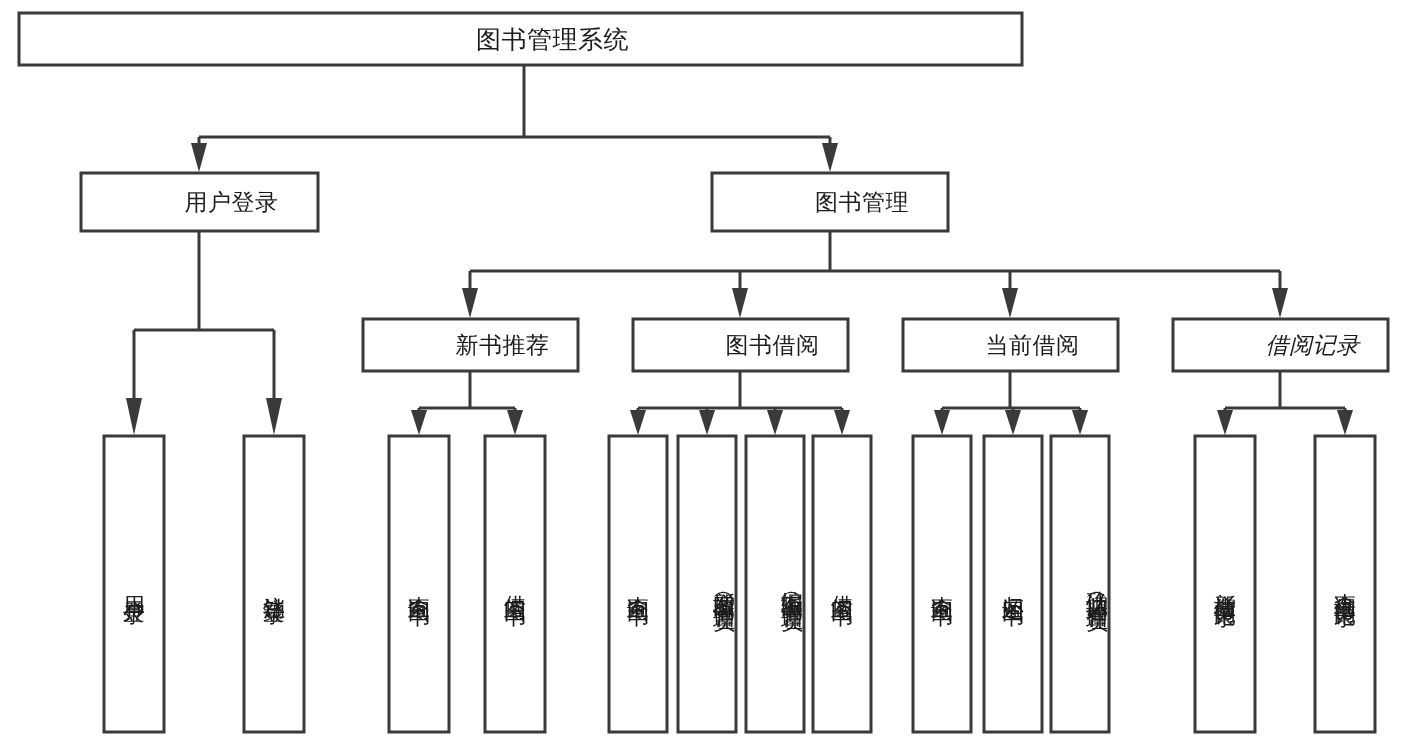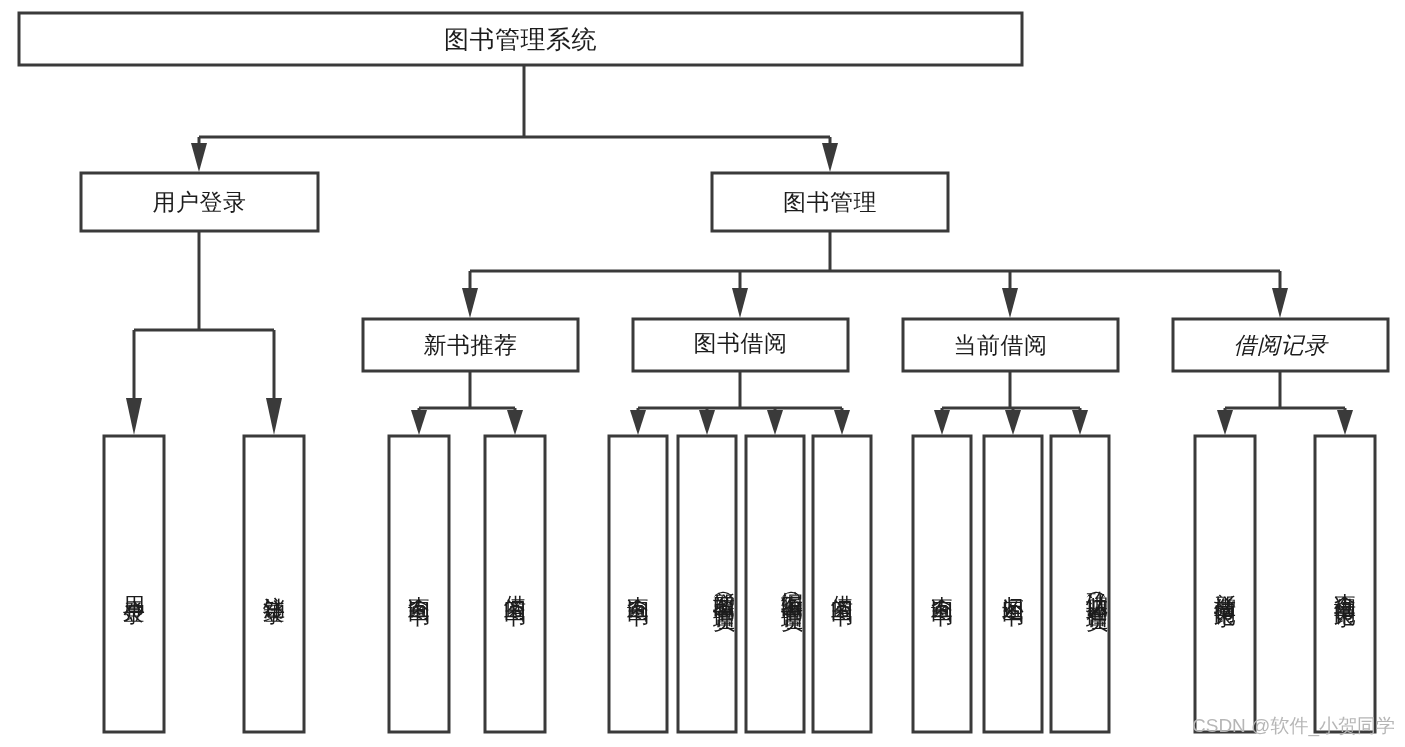--- a/index.html
+++ b/index.html
@@ -49,20 +49,21 @@
     line-height: 1.08;
     letter-spacing: 0.5px;
     white-space: nowrap;
     pointer-events: none;
   }
   .label-h {
     display: flex;
     align-items: center;
     justify-content: center;
     text-align: center;
+    margin-left: 32px;
   }
   .label-v {
     writing-mode: vertical-rl;
     text-orientation: upright;
     display: flex;
     align-items: flex-start;
     justify-content: center;
     text-align: center;
     font-size: 22px;
     letter-spacing: 3px;
@@ -173,21 +174,21 @@
     <path class="edge-line" d="M 1345,408 L 1345,414"></path>
     <polygon class="edge-arrow" points="1337,410 1353,410 1345,435"></polygon>
   </svg>
 
   <div class="node-label label-h" style="left:19px; top:13px; width:1003px; height:52px; font-size:25px;">图书管理系统</div>
 
   <div class="node-label label-h" style="left:81px; top:173px; width:237px; height:58px;">用户登录</div>
   <div class="node-label label-h" style="left:712px; top:173px; width:236px; height:58px;">图书管理</div>
 
   <div class="node-label label-h" style="left:363px; top:319px; width:215px; height:52px;">新书推荐</div>
-  <div class="node-label label-h" style="left:633px; top:319px; width:215px; height:52px;font-family:Liberation Mono, monospace;">图书借阅</div>
+  <div class="node-label label-h" style="left:633px; top:319px; width:215px; height:52px;">图书借阅</div>
   <div class="node-label label-h" style="left:903px; top:319px; width:195px; height:52px;">当前借阅</div>
   <div class="node-label label-h" style="left:1173px; top:319px; width:215px; height:52px;font-style:italic;">借阅记录</div>
 
   <div class="node-label label-v centered" style="left:104px; top:436px; width:60px; height:296px;">用户登录</div>
   <div class="node-label label-v centered" style="left:244px; top:436px; width:60px; height:296px;">注销登录</div>
 
   <div class="node-label label-v centered" style="left:389px; top:436px; width:60px; height:296px;">查询图书</div>
   <div class="node-label label-v centered" style="left:485px; top:436px; width:60px; height:296px;">借阅图书</div>
 
   <div class="node-label label-v centered" style="left:609px; top:436px; width:58px; height:296px;">查询图书</div>
@@ -195,15 +196,14 @@
   <div class="node-label label-v" style="left:746px; top:443px; width:58px; height:286px;">编辑图书（管理员）</div>
   <div class="node-label label-v centered" style="left:813px; top:436px; width:58px; height:296px;">借阅图书</div>
 
   <div class="node-label label-v centered" style="left:913px; top:436px; width:58px; height:296px;">查询图书</div>
   <div class="node-label label-v centered" style="left:984px; top:436px; width:58px; height:296px;">归还图书</div>
   <div class="node-label label-v" style="left:1051px; top:443px; width:58px; height:286px;">确认归还（管理员）</div>
 
   <div class="node-label label-v centered" style="left:1195px; top:436px; width:60px; height:296px;">新增借阅记录</div>
   <div class="node-label label-v centered" style="left:1315px; top:436px; width:60px; height:296px;">查询借阅记录</div>
 
-  <div class="watermark" style="left:1192px; top:713px;">CSDN @软件_小贺同学</div>
 
 </div>
 
 </body></html>

